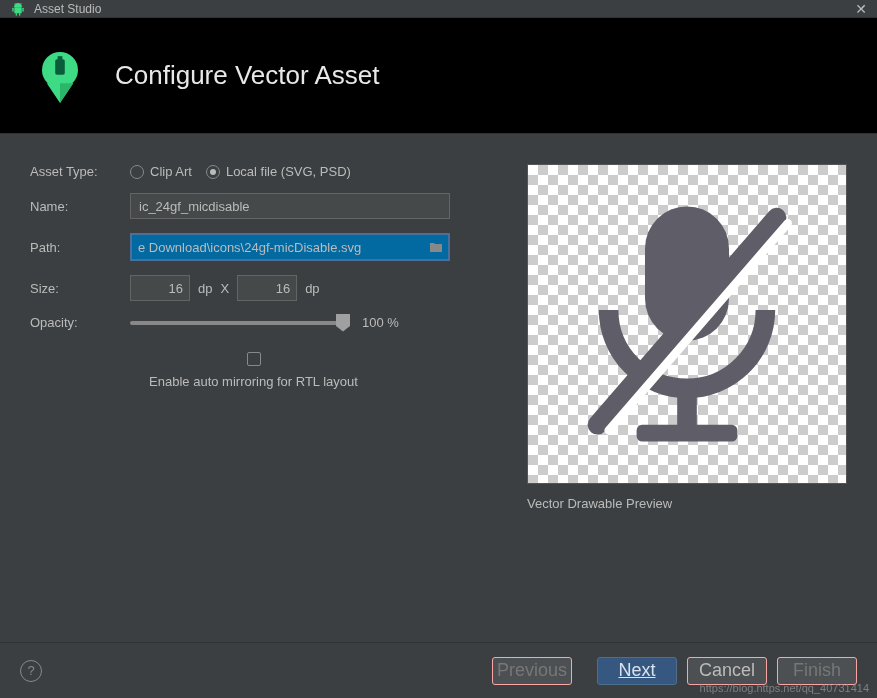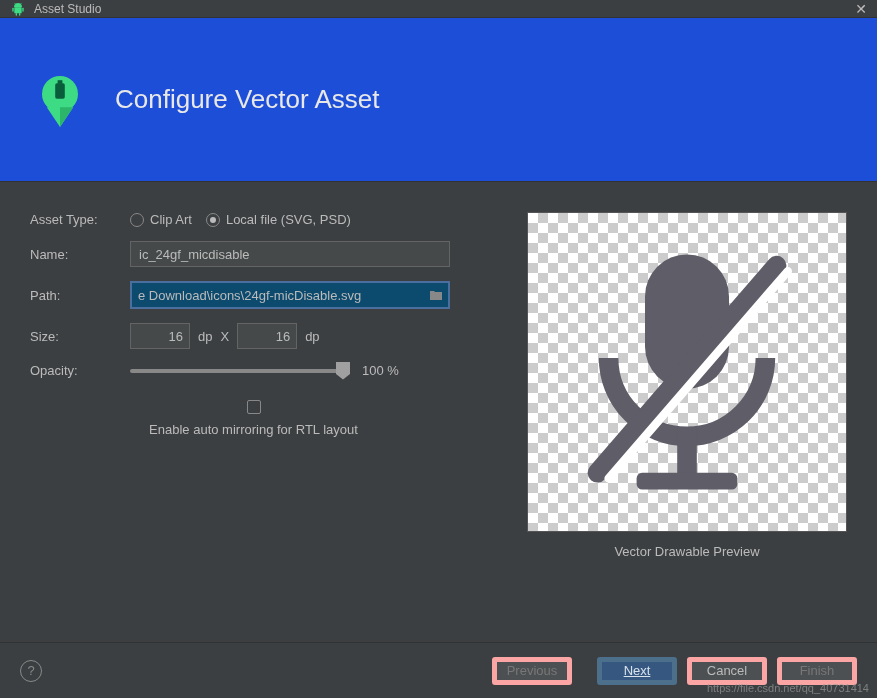--- a/index.html
+++ b/index.html
@@ -17,37 +17,37 @@
     background: #3c3f41;
     display: flex;
     align-items: center;
     padding: 0 10px;
     border-bottom: 1px solid #323232;
   }
   .titlebar .android-icon { width: 16px; height: 16px; margin-right: 8px; }
   .titlebar .title { flex: 1; color: #bbbbbb; font-size: 12px; }
   .titlebar .close { color: #bbbbbb; cursor: pointer; font-size: 14px; }
   .header {
-    background: #1d4ed8;
-    height: 164px;
+    background: #000000;
+    height: 116px;
     display: flex;
     align-items: center;
     padding: 0 30px;
     border-bottom: 1px solid #323232;
   }
   .header .logo { width: 60px; height: 60px; margin-right: 25px; }
   .header h1 { color: #e8e8e8; font-size: 26px; font-weight: 400; }
   .content {
     display: flex;
     padding: 30px;
     gap: 50px;
     height: 470px;
   }
   .form-col { flex: 1; }
-  .preview-col { width: 320px; display: flex; flex-direction: column; align-items: center; }
+  .preview-col { width: 320px; display: flex; flex-direction: column; }
   .row { display: flex; align-items: center; margin-bottom: 14px; }
   .row .label { width: 100px; color: #bbbbbb; }
   .radio-group { display: flex; align-items: flex-end; gap: 14px; }
   .radio { display: flex; align-items: center; gap: 6px; cursor: pointer; }
   .radio-circle {
     width: 14px; height: 14px; border-radius: 50%;
     border: 1.5px solid #888; display: flex; align-items: center; justify-content: center;
   }
   .radio-circle.selected::after {
     content: ""; width: 6px; height: 6px; border-radius: 50%; background: #bbbbbb;
@@ -58,21 +58,21 @@
     color: #bbbbbb;
     padding: 4px 8px;
     height: 26px;
     font-size: 13px;
     outline: none;
   }
   .text-input.name { width: 320px; }
   .path-wrap {
     display: flex; align-items: center;
     border: 2px solid #4a6e9e;
-    background: #0c4a6e;
+    background: #0369a1;
     width: 320px;
     height: 28px;
   }
   .path-wrap input {
     flex: 1; background: transparent; border: none; color: #bbbbbb;
     padding: 0 6px; font-size: 13px; outline: none; height: 100%;
   }
   .path-wrap .folder-btn {
     width: 24px; height: 100%; display: flex; align-items: center; justify-content: center;
     cursor: pointer; color: #888;
@@ -119,22 +119,22 @@
     padding: 0 20px;
     background: #3c3f41;
   }
   .help-btn {
     width: 22px; height: 22px; border-radius: 50%; border: 1.5px solid #888;
     display: flex; align-items: center; justify-content: center;
     color: #888; cursor: pointer; font-size: 13px;
   }
   .footer-btns { margin-left: auto; display: flex; gap: 10px; }
   .btn {
-    min-width: 80px; height: 28px; border: 5px solid #fca5a5;
-    background: #4c5052; color: #bbbbbb; font-size: 13px;
+    min-width: 80px; height: 28px; border: 1px solid #fca5a5;
+    background: #4c5052; color: #bbbbbb; font-size: 18px;
     display: flex; align-items: center; justify-content: center;
     cursor: pointer; border-radius: 3px;
   }
   .btn.disabled { color: #777; cursor: default; }
   .btn.primary { background: #365880; border-color: #4c708c; color: #d8e2ec; font-weight: 500; text-decoration: underline; margin-left: 15px; }
   .watermark {
     position: absolute; bottom: 4px; right: 8px; color: #999; font-size: 11px; opacity: 0.7;
   }
 </style>
 </head>
@@ -244,13 +244,13 @@
 <div class="footer">
   <div class="help-btn">?</div>
   <div class="footer-btns">
     <div class="btn disabled">Previous</div>
     <div class="btn primary">Next</div>
     <div class="btn">Cancel</div>
     <div class="btn disabled">Finish</div>
   </div>
 </div>
 
-<div class="watermark">https://file.csdn.net/qq_40731414</div>
+<div class="watermark">https://blog.https.net/qq_40731414</div>
 
 </body></html>

